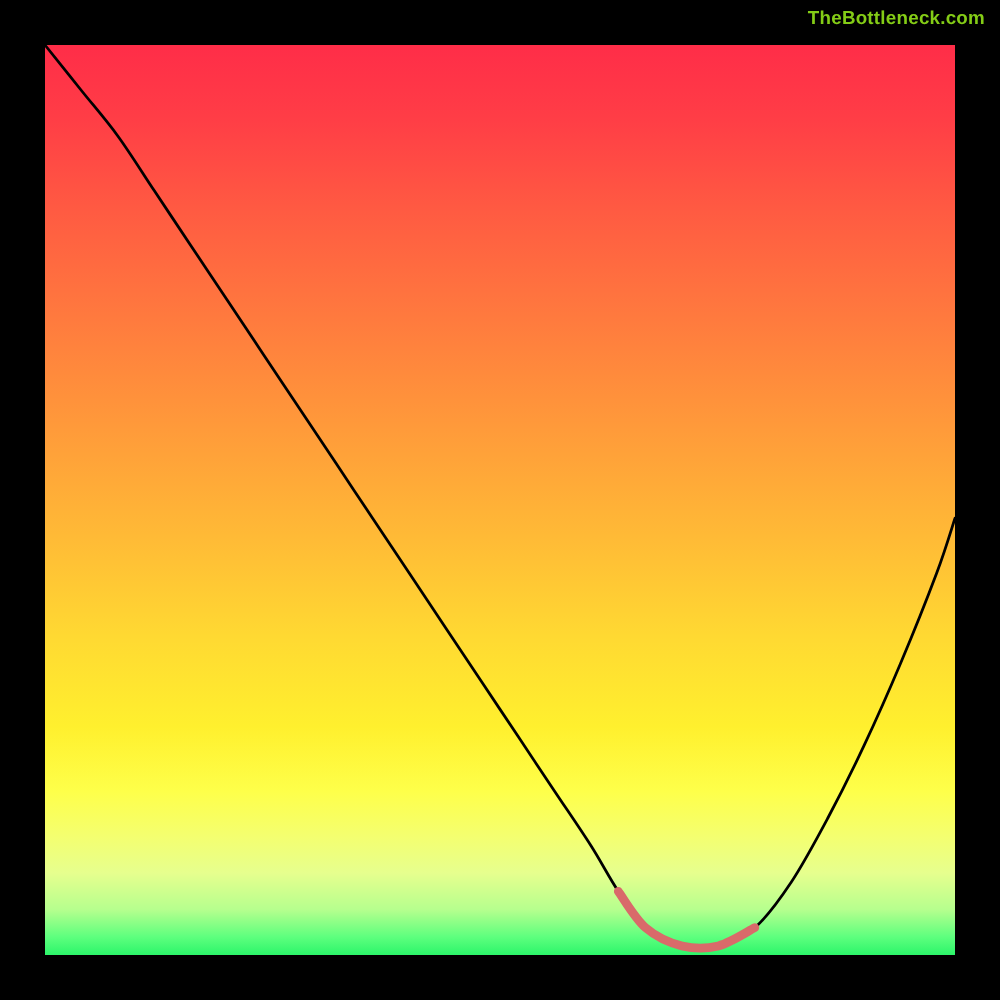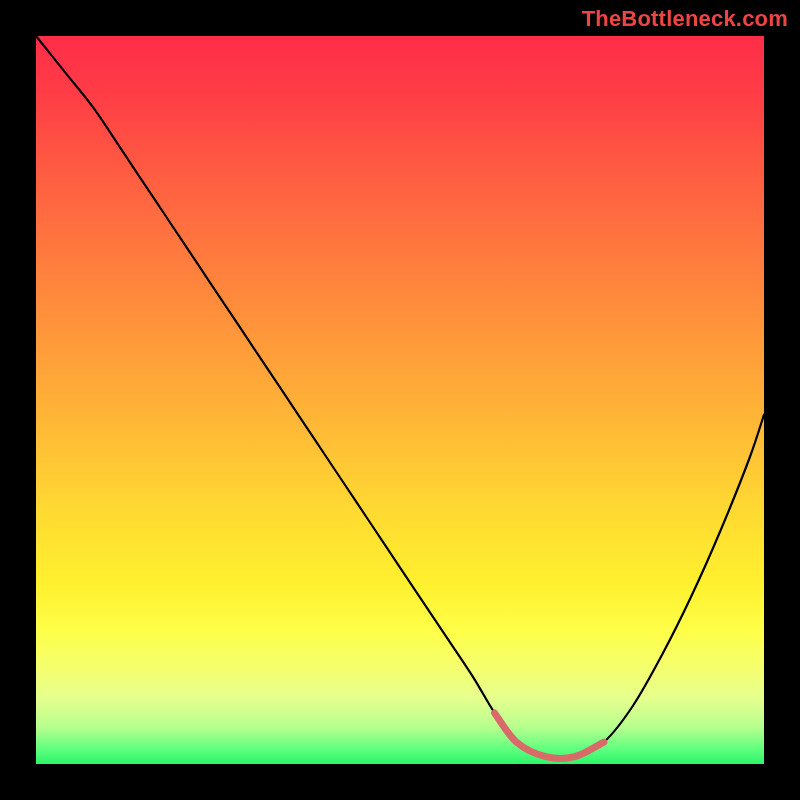--- a/index.html
+++ b/index.html
@@ -39,23 +39,23 @@
       #b6ff8e 95%,
       #5eff7e 98%,
       #2cf56a 100%
     );
   }
   .watermark {
     position: absolute;
     top: 6px;
     right: 12px;
     font-family: Arial, Helvetica, sans-serif;
-    font-size: 22px;
+    font-size: 15px;
     font-weight: 600;
-    color: #ef4444;
+    color: #84cc16;
     letter-spacing: 0.2px;
     user-select: none;
   }
   svg.overlay {
     position: absolute;
     left: 36px;
     top: 36px;
     width: 728px;
     height: 728px;
     overflow: visible;

